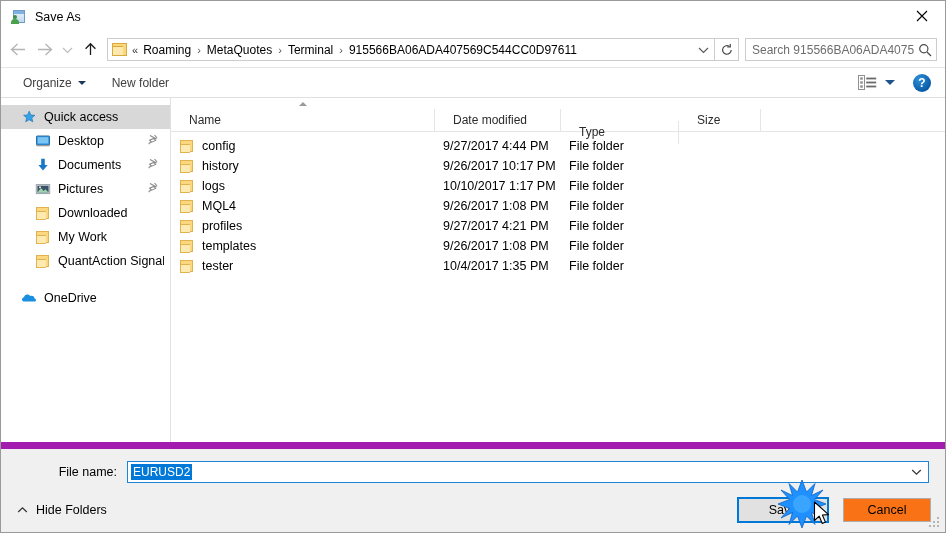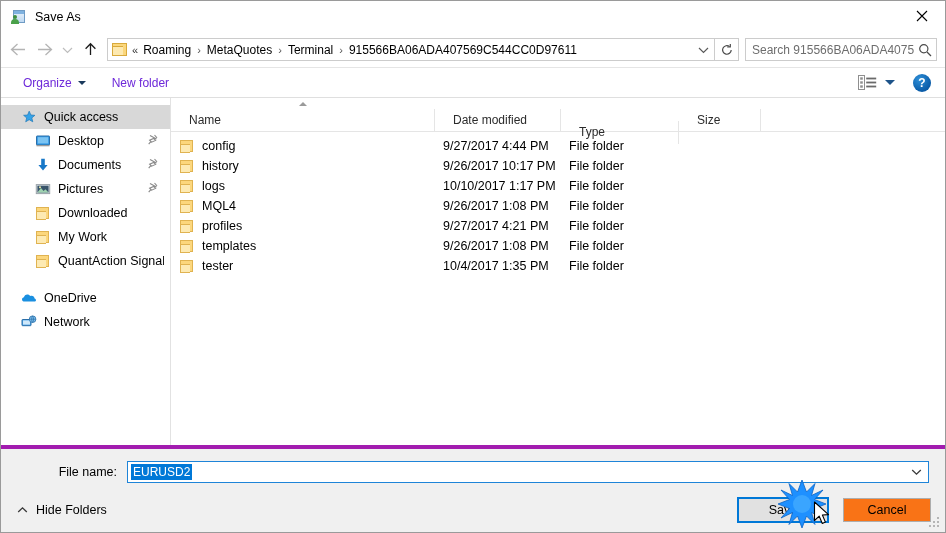--- a/index.html
+++ b/index.html
@@ -185,21 +185,21 @@
     display: flex;
     align-items: center;
     flex: 0 0 auto;
     border-bottom: 1px solid #dfdfdf;
     padding-left: 16px;
   }
   .tb-item {
     display: flex;
     align-items: center;
     font-size: 12px;
-    color: #6d28d9;
+    color: #404040;
     height: 24px;
     padding: 0 6px;
     flex: 0 0 auto;
   }
   #tb-organize { margin-right: 14px; }
   .tb-caret {
     margin-left: 6px;
     width: 0; height: 0;
     border-left: 4px solid transparent;
     border-right: 4px solid transparent;
@@ -233,21 +233,21 @@
     display: flex; align-items: center; justify-content: center;
     line-height: 1;
   }
 
   
   #body {
     flex: 1 1 auto;
     display: flex;
     background: #ffffff;
     min-height: 0;
-    border-bottom: 4px solid #a21caf;
+    border-bottom: 7px solid #a21caf;
   }
   #sidebar {
     width: 170px;
     flex: 0 0 auto;
     background: #ffffff;
     border-right: 1px solid #e2e2e2;
     padding-top: 7px;
     overflow: hidden;
   }
   .side-item {
@@ -671,31 +671,20 @@
       <div class="side-item group">
         <span class="side-icon">
           <svg width="16" height="16" viewBox="0 0 16 16">
             <path d="M3.6 11.6 C1.9 11.6 1.0 10.5 1.0 9.4 C1.0 8.3 1.9 7.4 3.0 7.3 C3.2 5.6 4.6 4.4 6.3 4.4 C7.6 4.4 8.7 5.1 9.3 6.1 C9.7 5.9 10.2 5.8 10.6 5.8 C12.2 5.8 13.5 7.0 13.6 8.5 C14.5 8.8 15.0 9.6 15.0 10.2 C15.0 11.0 14.3 11.6 13.3 11.6 Z" fill="#1a8fe0"></path>
           </svg>
         </span>
         <span class="side-label">OneDrive</span>
       </div>
 
 
-      <div class="side-item group">
-        <span class="side-icon">
-          <svg width="16" height="16" viewBox="0 0 16 16">
-            <rect x="1" y="5.5" width="9" height="6.2" rx="0.6" fill="#4aa3e8" stroke="#2a6ea8" stroke-width="1"></rect>
-            <rect x="2" y="6.4" width="7" height="4.2" fill="#cfe8fa"></rect>
-            <circle cx="11.6" cy="5.2" r="3.3" fill="#7fc0ee" stroke="#2a6ea8" stroke-width="0.8"></circle>
-            <path d="M8.3 5.2 L14.9 5.2 M11.6 1.9 C10.3 3.6 10.3 6.8 11.6 8.5 C12.9 6.8 12.9 3.6 11.6 1.9" stroke="#2a6ea8" stroke-width="0.7" fill="none"></path>
-          </svg>
-        </span>
-        <span class="side-label">Network</span>
-      </div>
     </div>
 
     <div id="filelist">
       <div id="colheader">
         <div id="sort-caret"></div>
         <div class="colh col-name">Name</div>
         <div class="colh col-date">Date modified</div>
         <div class="colh col-type">Type</div>
         <div class="colh col-size">Size</div>
       </div>

